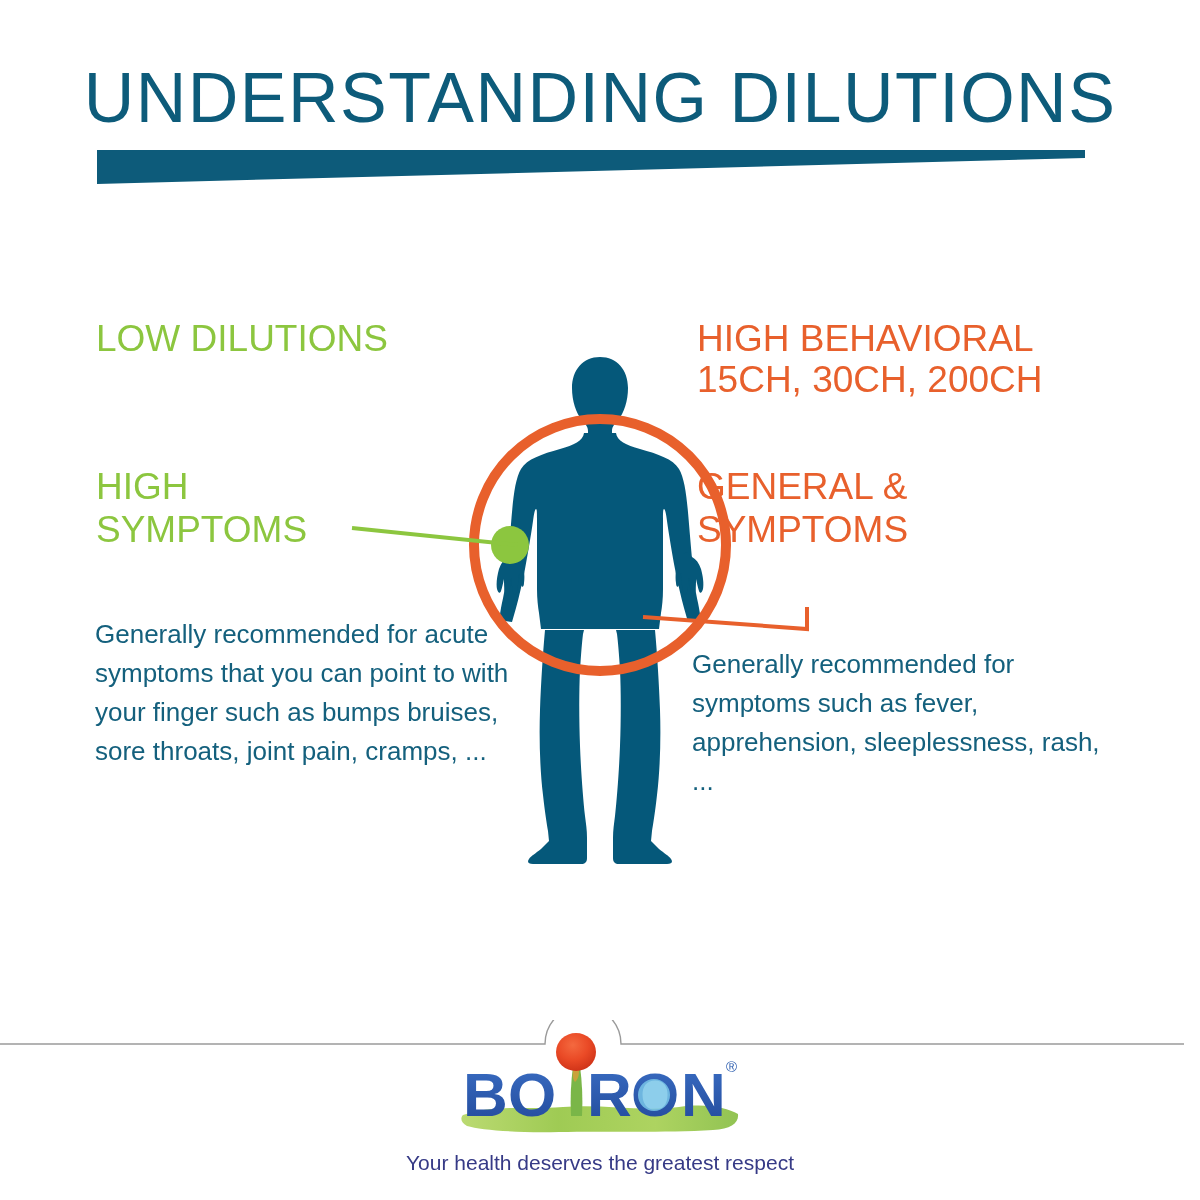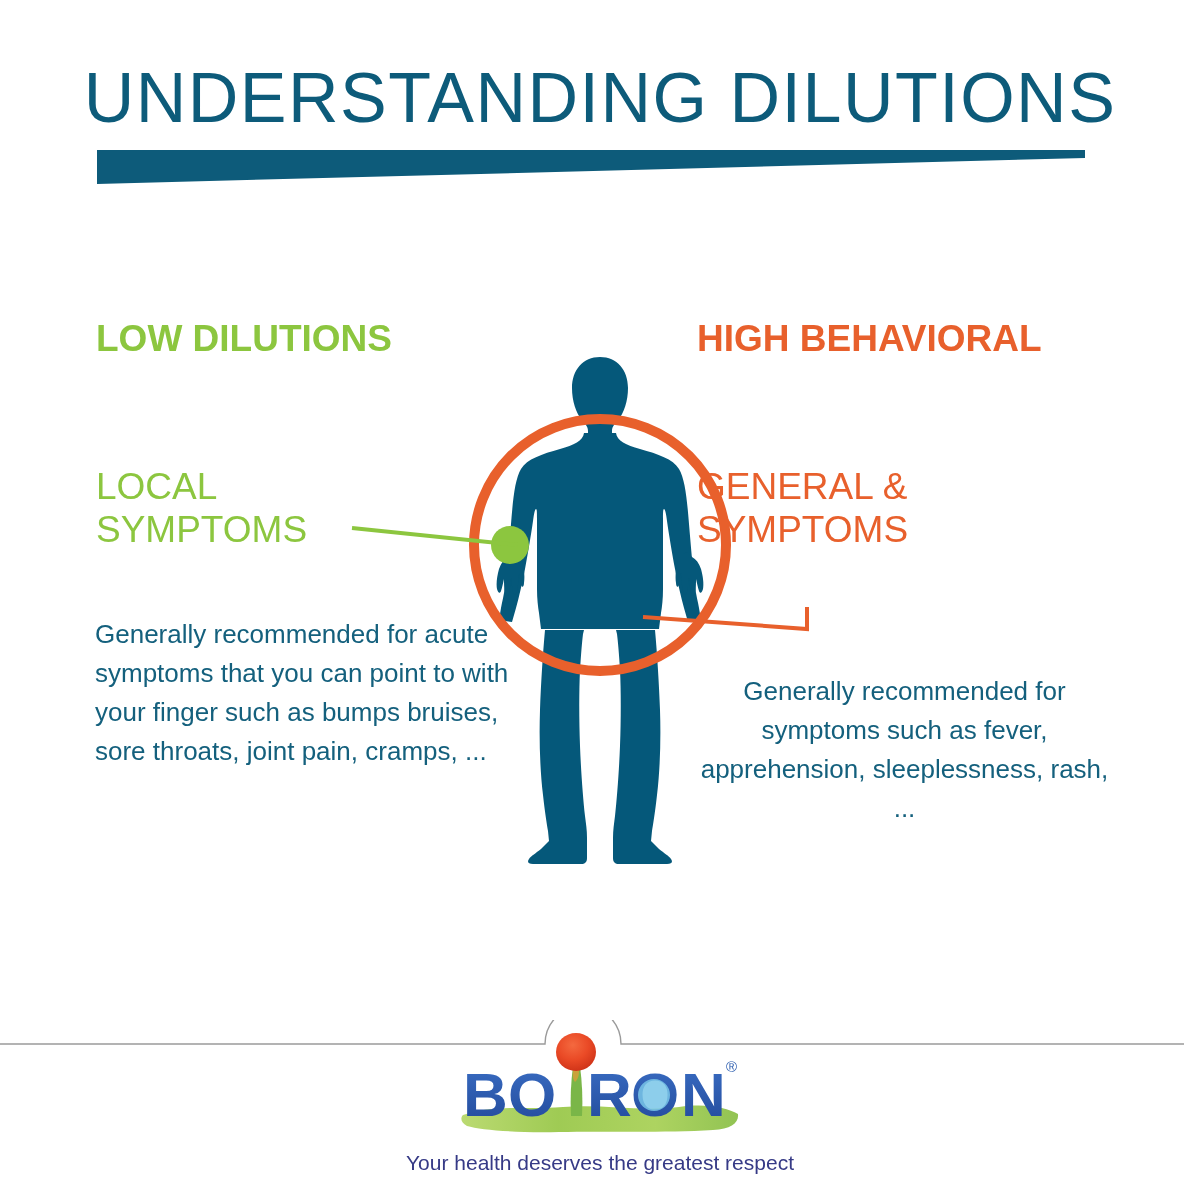--- a/index.html
+++ b/index.html
@@ -38,21 +38,21 @@
     top: 150px;
     width: 988px;
     height: 34px;
   }
 
   
   .dilution-heading {
     position: absolute;
     font-size: 37px;
     line-height: 41px;
-    font-weight: 700;
+    font-weight: 400;
     white-space: nowrap;
   }
   #low-dilutions-heading {
     left: 96px;
     top: 318px;
     color: #8cc63f;
   }
   #high-dilutions-heading {
     left: 697px;
     top: 318px;
@@ -87,23 +87,22 @@
     line-height: 39px;
     font-weight: 400;
   }
   #local-description {
     left: 95px;
     top: 615px;
     width: 440px;
   }
   #general-description {
     left: 692px;
-    top: 672px;
+    top: 645px;
     width: 425px;
-    text-align: center;
   }
 
   
   #illustration {
     position: absolute;
     left: 430px;
     top: 345px;
     width: 340px;
     height: 540px;
   }
@@ -144,28 +143,29 @@
 
   <svg id="title-wedge" viewBox="0 0 988 34" preserveAspectRatio="none">
     <path d="M0,0 L988,0 L988,8 L0,34 Z" fill="#0d5b7a"></path>
   </svg>
 
   <div class="dilution-heading" id="low-dilutions-heading">
     <span>LOW DILUTIONS</span>
   </div>
 
   <div class="symptom-heading" id="local-symptoms-heading">
-    <span>LOCAL</span>
+    <span>HIGH</span>
     <span>SYMPTOMS</span>
   </div>
 
   <div class="body-paragraph" id="local-description">Generally recommended for acute symptoms that you can point to with your finger such as bumps bruises, sore throats, joint pain, cramps, ...</div>
 
   <div class="dilution-heading" id="high-dilutions-heading">
     <span>HIGH BEHAVIORAL</span>
+    <span class="line2">15CH, 30CH, 200CH</span>
   </div>
 
   <div class="symptom-heading" id="general-symptoms-heading">
     <span>GENERAL &amp;</span>
     <span>SYMPTOMS</span>
   </div>
 
   <div class="body-paragraph" id="general-description">Generally recommended for symptoms such as fever, apprehension, sleeplessness, rash, ...</div>
 
   <svg id="illustration" viewBox="0 0 340 540">

